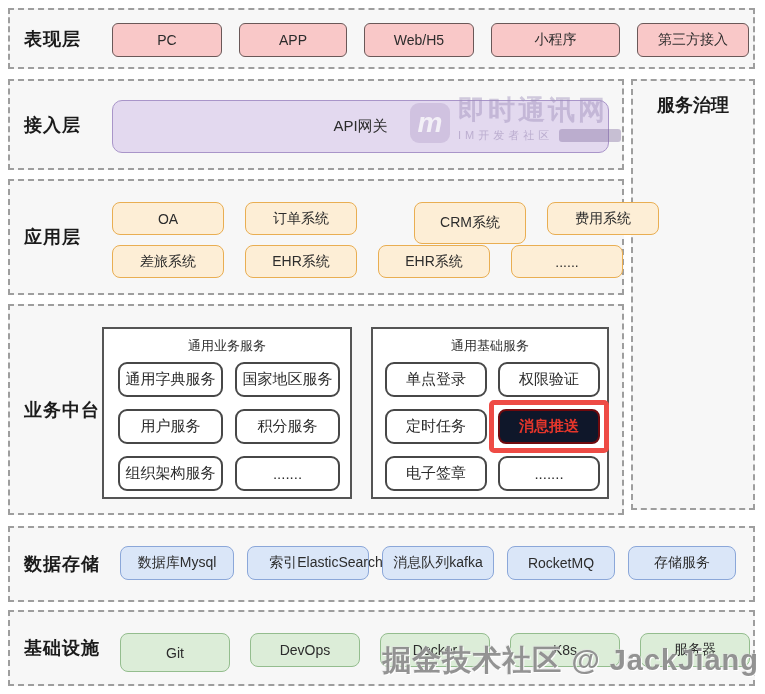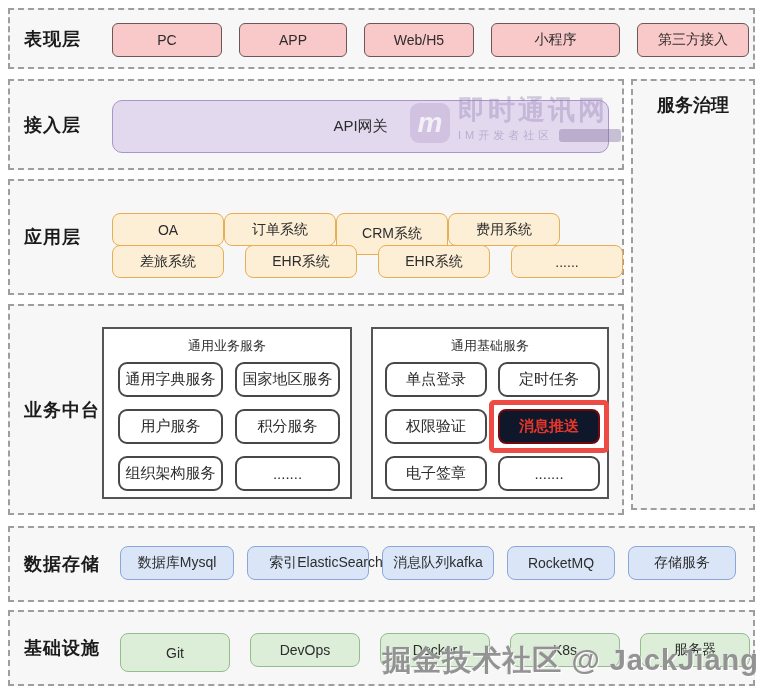--- a/index.html
+++ b/index.html
@@ -94,24 +94,24 @@
       </div>
     </div>
   </div>
 
   <div class="sec" id="sec-governance" style="left:631px; top:79px; width:124px; height:431px;">
     <div class="gov-title">服务治理</div>
   </div>
 
   <div class="sec" style="left:8px; top:179px; width:616px; height:116px;">
     <div class="layer-label">应用层</div>
-    <div class="row" style="left:102px; top:32px; ">
+    <div class="row" style="left:102px; top:21px; gap:21px;">
       <div class="box appbox" style="width:112px; height:33px;">OA</div>
       <div class="box appbox" style="width:112px; height:33px;">订单系统</div>
-      <div class="box appbox" style="width:112px; height:42px;">CRM系统</div>
+      <div class="box appbox" style="width:112px; height:42px;margin-left:36px;">CRM系统</div>
       <div class="box appbox" style="width:112px; height:33px;">费用系统</div>
     </div>
     <div class="row" style="left:102px; top:64px; gap:21px;">
       <div class="box appbox" style="width:112px; height:33px;">差旅系统</div>
       <div class="box appbox" style="width:112px; height:33px;">EHR系统</div>
       <div class="box appbox" style="width:112px; height:33px;">EHR系统</div>
       <div class="box appbox" style="width:112px; height:33px;">......</div>
     </div>
   </div>
 
@@ -142,24 +142,24 @@
       </div>
     </div>
 
     <div class="group" style="left:361px; top:21px; width:238px; height:172px;">
       <div class="group-title">通用基础服务</div>
       <div class="group-grid tight" style="left:12px; top:33px;">
         <div class="cell">
             <div class="box whitebox">单点登录</div>
           </div>
         <div class="cell">
-            <div class="box whitebox">定时任务</div>
+            <div class="box whitebox">权限验证</div>
           </div>
         <div class="cell">
-            <div class="box whitebox">权限验证</div>
+            <div class="box whitebox">定时任务</div>
           </div>
         <div class="cell">
           <div class="highlight-ring"></div>
           <div class="box darkred">消息推送</div>
         </div>
         <div class="cell">
             <div class="box whitebox">电子签章</div>
           </div>
         <div class="cell">
             <div class="box whitebox">.......</div>

